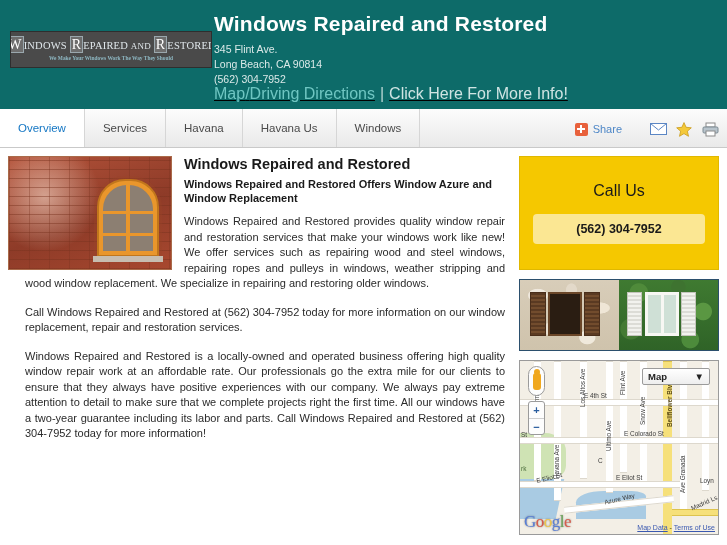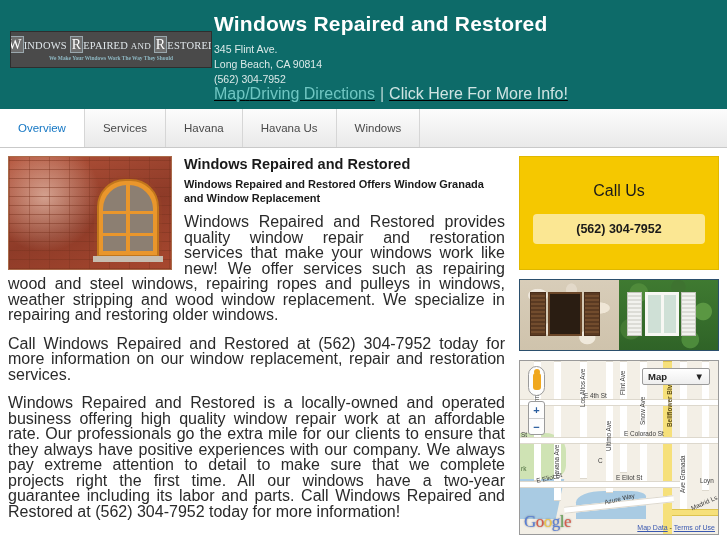--- a/index.html
+++ b/index.html
@@ -182,24 +182,25 @@
 
   h1.ttl {
     font-size: 14.5px; font-weight: bold; color: #1a1a1a;
     margin: 0 0 5px 0;
   }
   h2.sub {
     font-size: 11px; font-weight: bold; color: #1a1a1a;
     line-height: 14px; margin-bottom: 9px;
   }
   p.body {
-    font-size: 16px; color: #2a2a2a;
+    font-size: 11px; color: #2a2a2a;
     line-height: 15.5px;
     text-align: justify;
     margin-bottom: 13px;
+    margin-left: 17px;
   }
 
   
   .right-col {
     position: absolute;
     left: 519px; top: 8px;
     width: 200px;
   }
   .call-box {
     height: 114px;
@@ -377,37 +378,62 @@
 </div>
 
 <div class="tabbar">
   <div class="tab active">Overview</div>
   <div class="tab">Services</div>
   <div class="tab">Havana</div>
   <div class="tab">Havana Us</div>
   <div class="tab">Windows</div>
   <div class="tab-fill"></div>
 
+  <div class="toolbar">
+    <div class="share-btn">
+      <span class="share-plus"></span>
+      <span class="share-label">Share</span>
+    </div>
+    <span class="spacer-icons"></span>
+    <span class="ticon">
+      <svg width="17" height="14" viewBox="0 0 17 14">
+        <rect x="0.5" y="1.5" width="16" height="11" fill="#ffffff" stroke="#5b86c4"></rect>
+        <path d="M0.5 1.5 L8.5 8 L16.5 1.5" fill="none" stroke="#5b86c4"></path>
+      </svg>
+    </span>
+    <span class="ticon">
+      <svg width="16" height="15" viewBox="0 0 16 15">
+        <polygon points="8,0.6 10.1,5.3 15.3,5.8 11.4,9.2 12.5,14.3 8,11.6 3.5,14.3 4.6,9.2 0.7,5.8 5.9,5.3" fill="#f4c93a" stroke="#c99a1c" stroke-width="0.8"></polygon>
+      </svg>
+    </span>
+    <span class="ticon">
+      <svg width="17" height="15" viewBox="0 0 17 15">
+        <rect x="4" y="1" width="9" height="4" fill="#ffffff" stroke="#8a8a8a"></rect>
+        <rect x="1" y="5" width="15" height="6" rx="1.2" fill="#b8c4cc" stroke="#7c8a92"></rect>
+        <rect x="4" y="9" width="9" height="5" fill="#ffffff" stroke="#8a8a8a"></rect>
+      </svg>
+    </span>
+  </div>
 </div>
 
 <div class="main">
 
   <div class="left-col">
     <div class="hero-img">
       <div class="hero-win">
         <div class="hero-pane"></div>
         <div class="hero-mull-v"></div>
         <div class="hero-mull-h1"></div>
         <div class="hero-mull-h2"></div>
       </div>
       <div class="hero-sill"></div>
     </div>
 
     <h1 class="ttl">Windows Repaired and Restored</h1>
-    <h2 class="sub">Windows Repaired and Restored Offers Window Granada and Window Replacement</h2>
+    <h2 class="sub">Windows Repaired and Restored Offers Window Azure and Window Replacement</h2>
     <p class="body">Windows Repaired and Restored provides quality window repair and restoration services that make your windows work like new! We offer services such as repairing wood and steel windows, repairing ropes and pulleys in windows, weather stripping and wood window replacement. We specialize in repairing and restoring older windows.</p>
     <p class="body">Call Windows Repaired and Restored at (562) 304-7952 today for more information on our window replacement, repair and restoration services.</p>
     <p class="body">Windows Repaired and Restored is a locally-owned and operated business offering high quality window repair work at an affordable rate. Our professionals go the extra mile for our clients to ensure that they always have positive experiences with our company. We always pay extreme attention to detail to make sure that we complete projects right the first time. All our windows have a two-year guarantee including its labor and parts. Call Windows Repaired and Restored at (562) 304-7952 today for more information!</p>
   </div>
 
   <div class="right-col">
 
     <div class="call-box">
       <div class="call-title">Call Us</div>
       <div class="call-num">(562) 304-7952</div>

